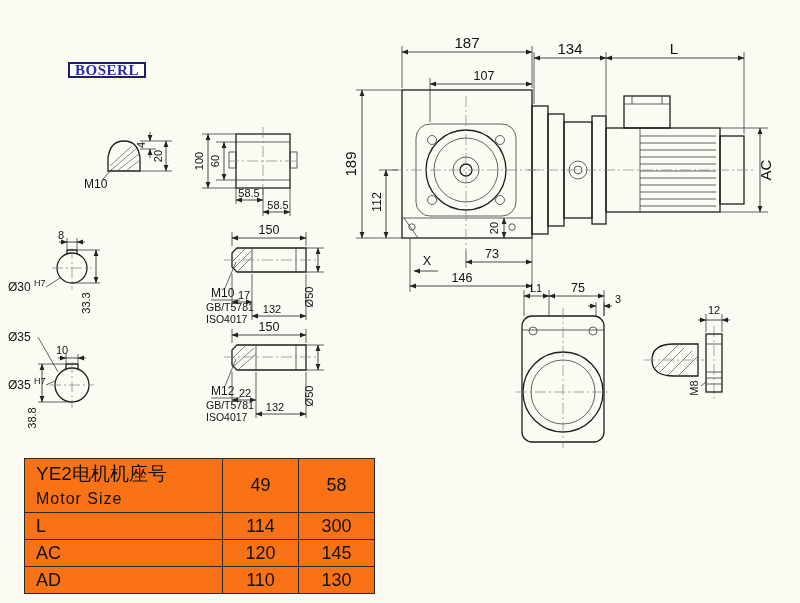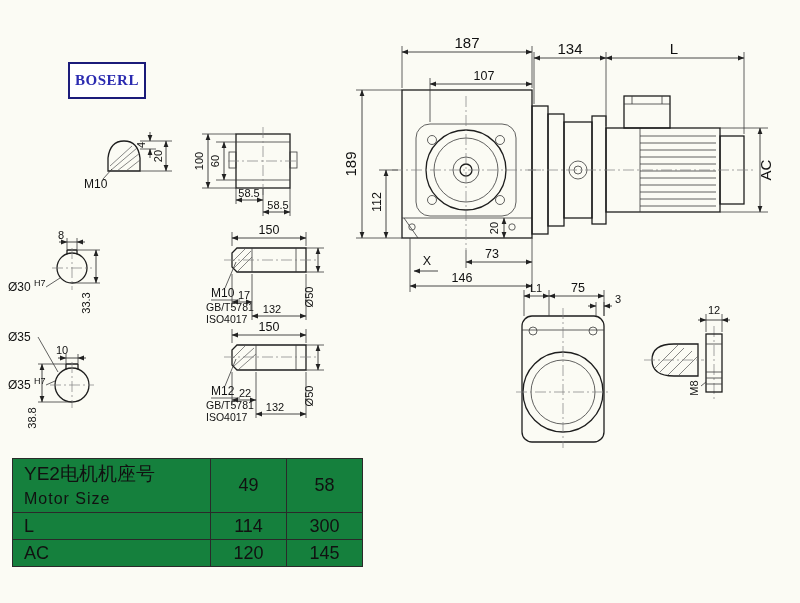--- a/index.html
+++ b/index.html
@@ -1,32 +1,32 @@
 <!DOCTYPE html>
 <html><head>
 <meta charset="utf-8">
 <style>
   *{margin:0;padding:0;box-sizing:border-box}
   html,body{width:800px;height:603px}
   body{background:#fbfbf4;font-family:"Liberation Sans",sans-serif;position:relative;overflow:hidden}
   .page{position:absolute;inset:0}
   .title{position:absolute;left:4px;top:2px;font-size:30px;font-weight:700;color:#000;white-space:nowrap}
-  .logo{position:absolute;left:68px;top:62px;width:78px;height:37px;border:2px solid #1b1b7a;background:#fff;
+  .logo{position:absolute;left:68px;top:62px;width:78px;height:16px;border:2px solid #1b1b7a;background:#fff;
         color:#2a2ab0;font-weight:700;font-size:15px;letter-spacing:.5px;
         display:flex;align-items:center;justify-content:center;font-family:"Liberation Serif",serif}
   svg.draw{position:absolute;left:0;top:0}
   svg text{font-family:"Liberation Sans",sans-serif;fill:#111}
   .o{stroke:#1e1e1e;stroke-width:1.3;fill:none}
   .t{stroke:#3a3a3a;stroke-width:.8;fill:none}
   .d{stroke:#333;stroke-width:.9;fill:none}
   .c{stroke:#808080;stroke-width:.7;fill:none;stroke-dasharray:11 3 2 3}
   .h{stroke:#555;stroke-width:.7;fill:none}
   .dimL{font-size:15px}.dim{font-size:12.5px}.dimS{font-size:11px}
   .lbl{font-size:12px}.std{font-size:10.5px}.sup{font-size:9px}
-  .size-table{position:absolute;left:12px;top:458px;border-collapse:collapse;background:#15803d;table-layout:fixed}
+  .size-table{position:absolute;left:24px;top:458px;border-collapse:collapse;background:#f97316;table-layout:fixed}
   .size-table td{border:1.4px solid #2a2a2a;color:#111;vertical-align:middle}
   .label-cell{padding-left:11px;text-align:left;font-size:18px}
   .hdr-cell .hdr-line1{font-size:19px;line-height:26px}
   .hdr-cell .hdr-line2{font-size:16px;line-height:24px;letter-spacing:1px}
   .num-cell{text-align:center;font-size:18px}
   .hdr-row td{height:54px}
   .data-row td{height:27px}
 </style>
 </head>
 <body>
@@ -287,16 +287,21 @@
       <tr class="data-row">
         <td class="label-cell">L</td>
         <td class="num-cell">114</td>
         <td class="num-cell">300</td>
       </tr>
       <tr class="data-row">
         <td class="label-cell">AC</td>
         <td class="num-cell">120</td>
         <td class="num-cell">145</td>
       </tr>
+      <tr class="data-row">
+        <td class="label-cell">AD</td>
+        <td class="num-cell">110</td>
+        <td class="num-cell">130</td>
+      </tr>
     </tbody>
   </table>
 
 </div>
 
 </body></html>

